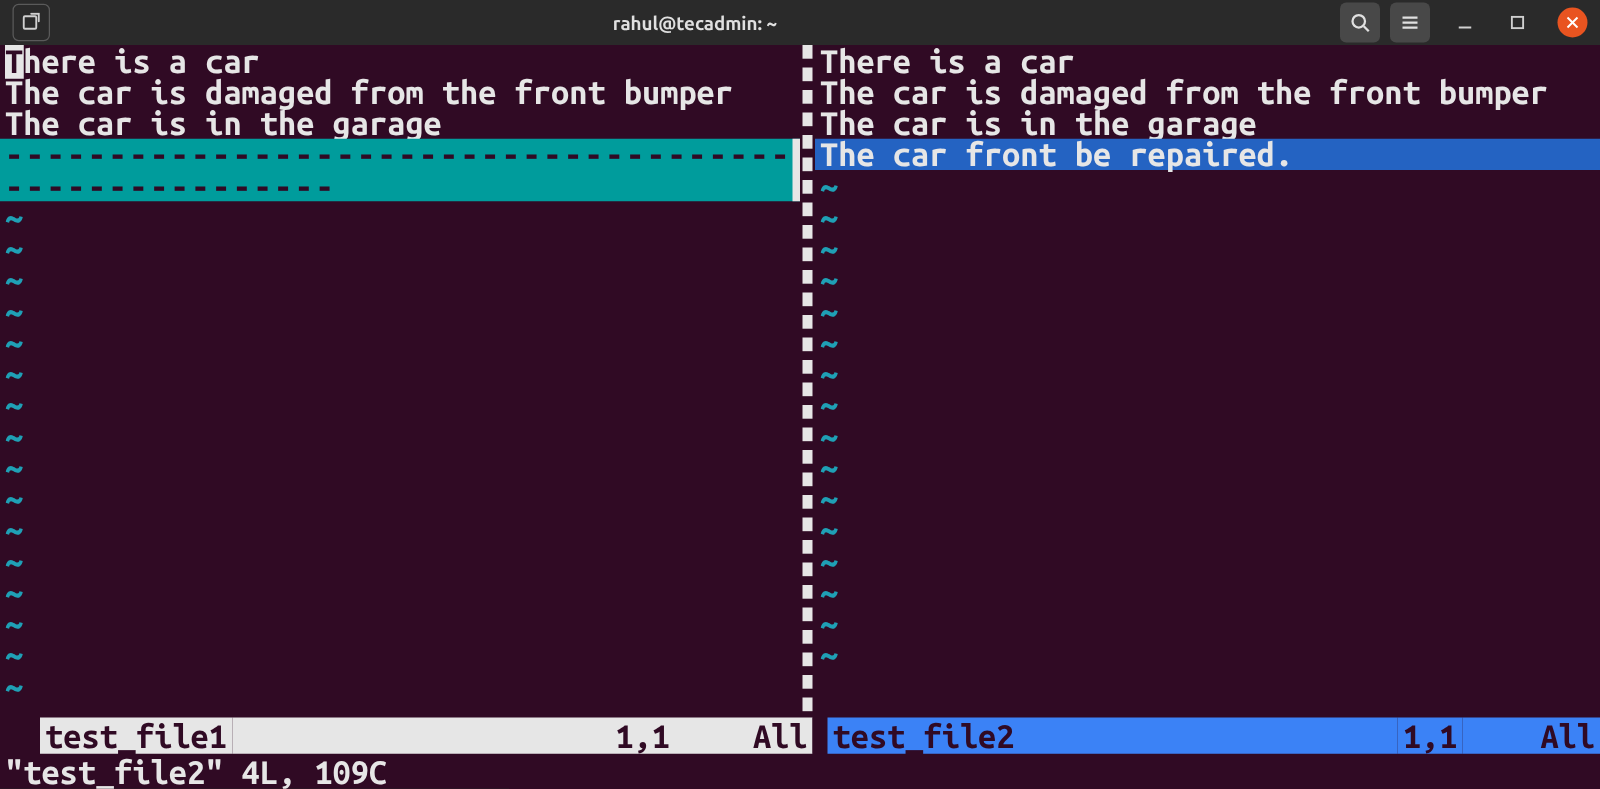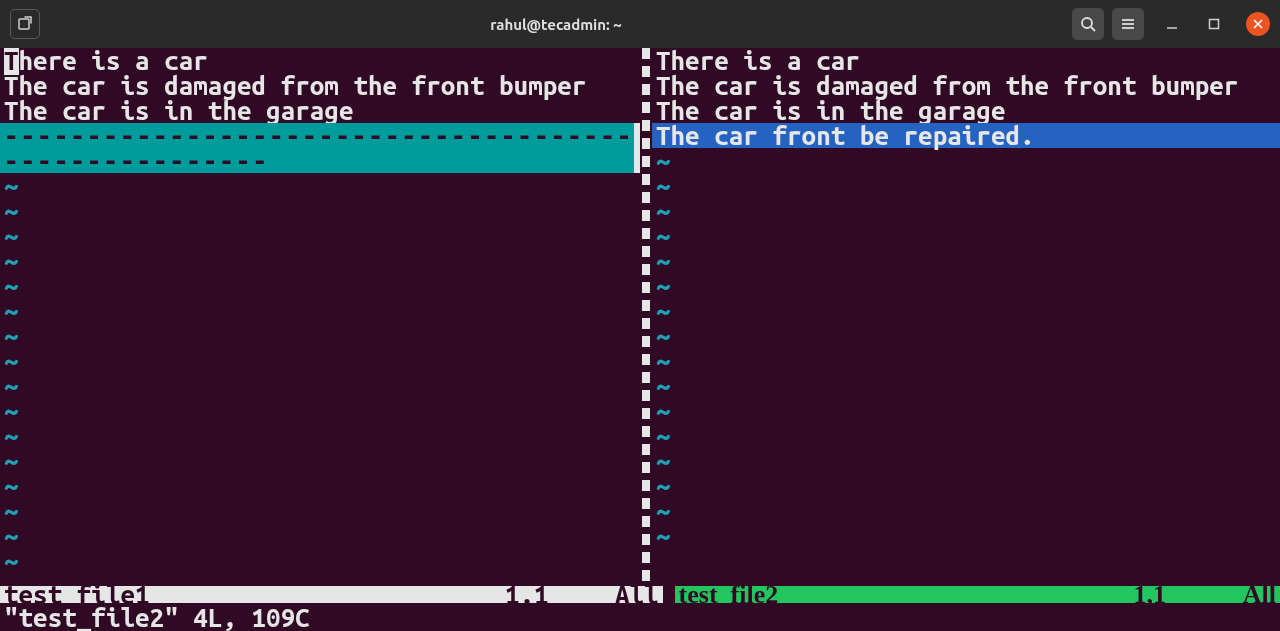--- a/index.html
+++ b/index.html
@@ -6,21 +6,21 @@
     body {
       width: 1280px;
       height: 631px;
       background: #2c2c2c;
       font-family: "Ubuntu Mono", "DejaVu Sans Mono", monospace;
       overflow: hidden;
       display: flex;
       flex-direction: column;
     }
     .titlebar {
-      height: 48px;
+      height: 36px;
       background: #2a2a2a;
       display: flex;
       align-items: center;
       padding: 0 10px;
       color: #d8d8d8;
       font-family: Ubuntu, sans-serif;
     }
     .titlebar-left { display: flex; align-items: center; }
     .new-tab-btn {
       width: 30px;
@@ -139,34 +139,35 @@
       background: #e6e6e6;
       align-self: stretch;
     }
     .dashfill {
       flex: 1;
       letter-spacing: 2px;
       overflow: hidden;
     }
 
     .statusbar {
-      height: 17px;
+      height: 29px;
       display: flex;
       font-weight: bold;
+      margin-left: 32px;
     }
     .status-seg {
       background: #e6e6e6;
       color: #300a24;
       display: flex;
       align-items: center;
       padding: 0 4px;
       white-space: pre;
     }
     .status-seg.active { font-weight: bold; }
-    .status-seg.inactive { background: #22c55e; font-family: Liberation Serif, serif; }
+    .status-seg.inactive { background: #3b82f6; }
     .status-fname { flex: 0 0 auto; }
     .status-spacer { flex: 1; }
     .status-gap {
       width: 12px;
       background: #300a24;
     }
     .cmdline {
       height: 28px;
       padding: 2px 4px;
       color: #e6e6e6;

